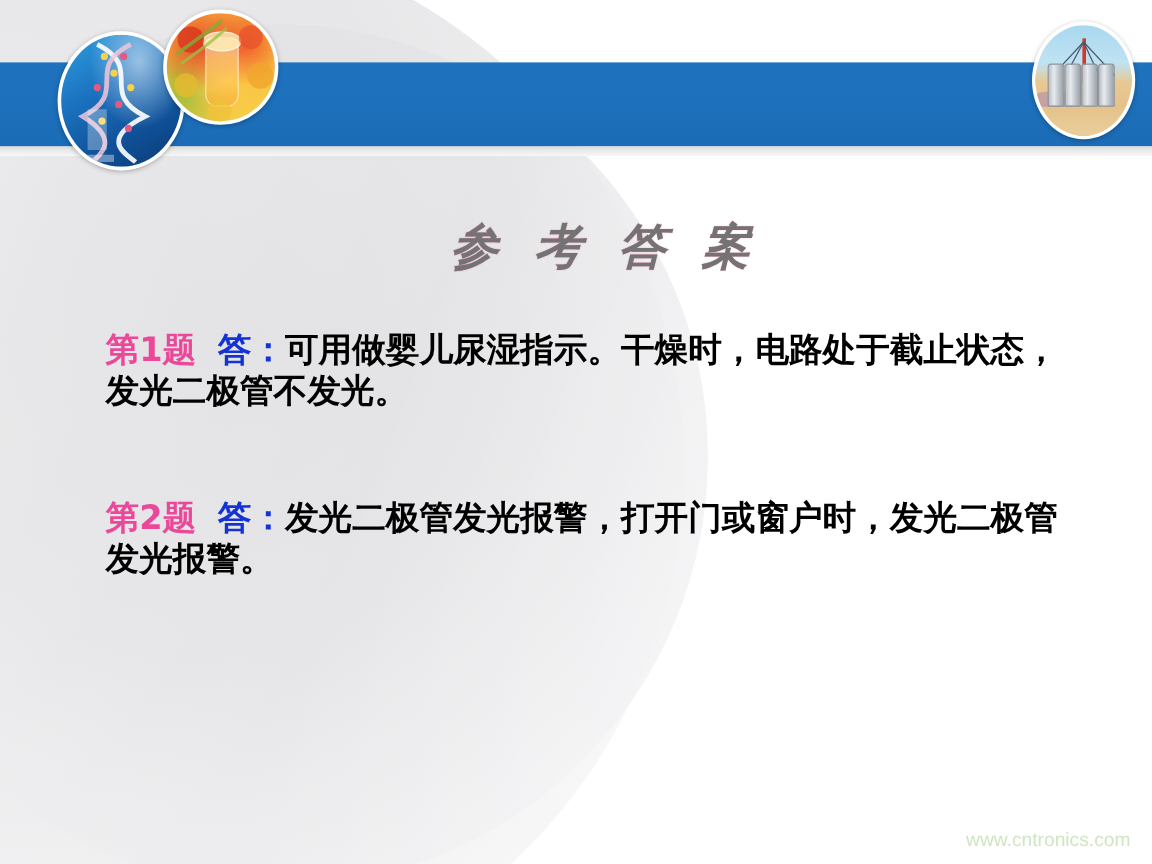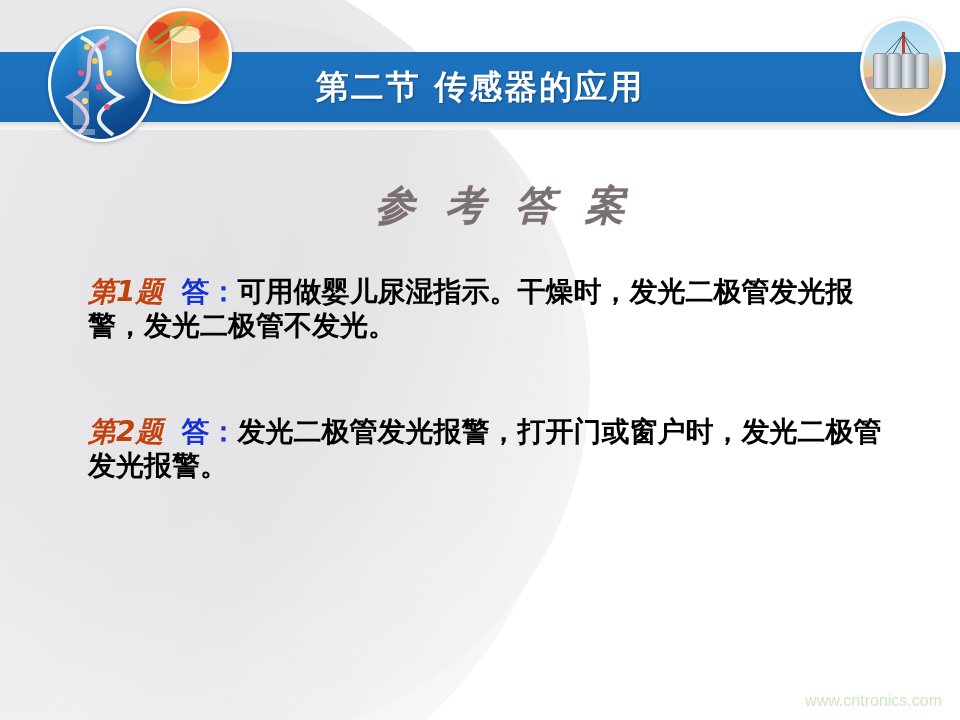--- a/index.html
+++ b/index.html
@@ -207,22 +207,21 @@
     font-size: 28px;
     line-height: 34px;
     color: #000000;
     font-weight: bold;
     letter-spacing: 0px;
   }
   .answer-1 { top: 275px; }
   .answer-2 { top: 415px; }
 
   .q-label {
-    color: #c2410c;
-    font-style: italic;
+    color: #ec4899;
   }
   .q-gap {
     display: inline-block;
     width: 18px;
   }
   .q-ans {
     color: #1433d4;
   }
   .q-body {
     color: #000000;
@@ -244,21 +243,20 @@
 <body>
 
 <div class="slide">
 
   <div class="bg-circle-big"></div>
   <div class="bg-circle-small"></div>
   <div class="bg-fade"></div>
 
   <div class="banner"></div>
   <div class="banner-under"></div>
-  <div class="banner-title">第二节  传感器的应用</div>
 
   <div class="photo photo-dna">
     <svg class="helix" viewBox="0 0 100 110" preserveAspectRatio="none">
       <path d="M30,8 C70,28 30,48 70,68 C30,88 55,100 62,106" stroke="#ffffff" stroke-width="4" fill="none" opacity="0.9"></path>
       <path d="M58,8 C18,28 58,48 18,68 C50,88 32,100 26,106" stroke="#f2c6d8" stroke-width="4" fill="none" opacity="0.85"></path>
       <circle cx="36" cy="18" r="3" fill="#f6d14a"></circle>
       <circle cx="52" cy="18" r="3" fill="#e8577f"></circle>
       <circle cx="44" cy="32" r="3" fill="#f6d14a"></circle>
       <circle cx="30" cy="44" r="3" fill="#e8577f"></circle>
       <circle cx="58" cy="44" r="3" fill="#f6d14a"></circle>
@@ -296,21 +294,21 @@
     </svg>
     <div class="silo-tank" style="left:10px;"></div>
     <div class="silo-tank" style="left:24px;"></div>
     <div class="silo-tank" style="left:38px;"></div>
     <div class="silo-tank" style="left:52px;"></div>
   </div>
 
   <div class="heading-answers">参 考 答 案</div>
 
   <div class="answer-block answer-1">
-    <span class="q-label">第1题</span><span class="q-gap"></span><span class="q-ans">答：</span><span class="q-body">可用做婴儿尿湿指示。干燥时，发光二极管发光报警，发光二极管不发光。</span>
+    <span class="q-label">第1题</span><span class="q-gap"></span><span class="q-ans">答：</span><span class="q-body">可用做婴儿尿湿指示。干燥时，电路处于截止状态，发光二极管不发光。</span>
   </div>
 
   <div class="answer-block answer-2">
     <span class="q-label">第2题</span><span class="q-gap"></span><span class="q-ans">答：</span><span class="q-body">发光二极管发光报警，打开门或窗户时，发光二极管发光报警。</span>
   </div>
 
   <div class="watermark">www.cntronics.com</div>
 
 </div>
 

